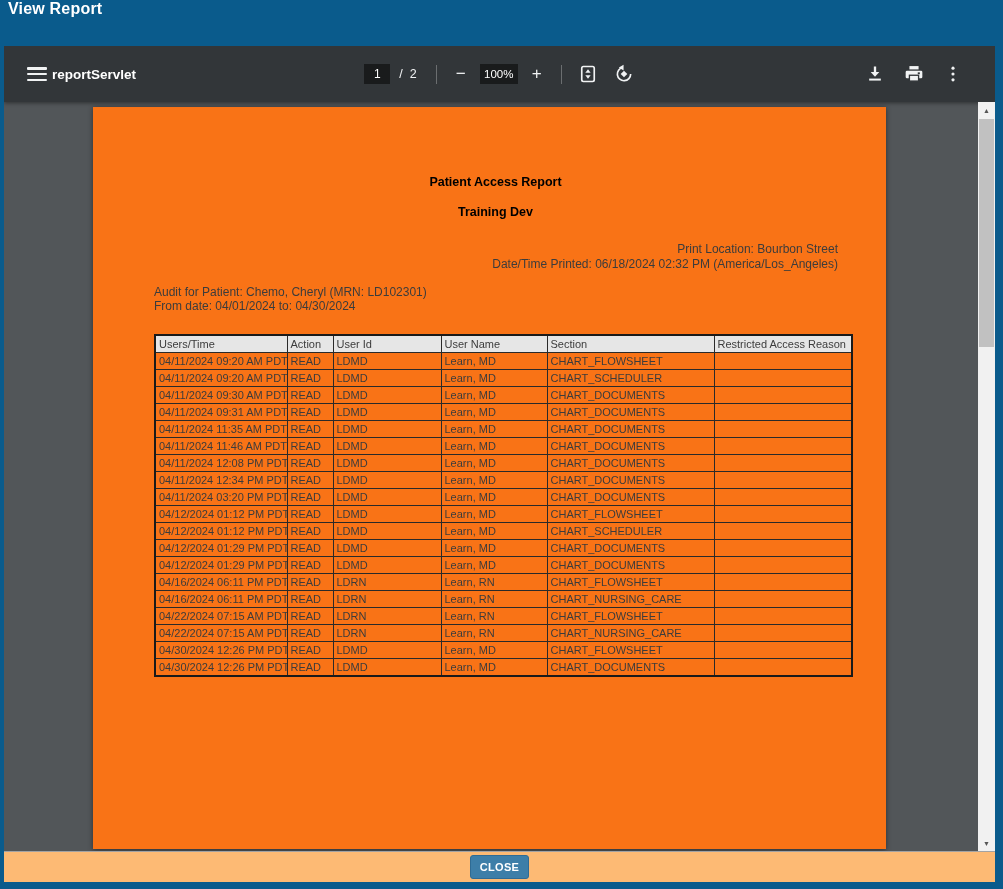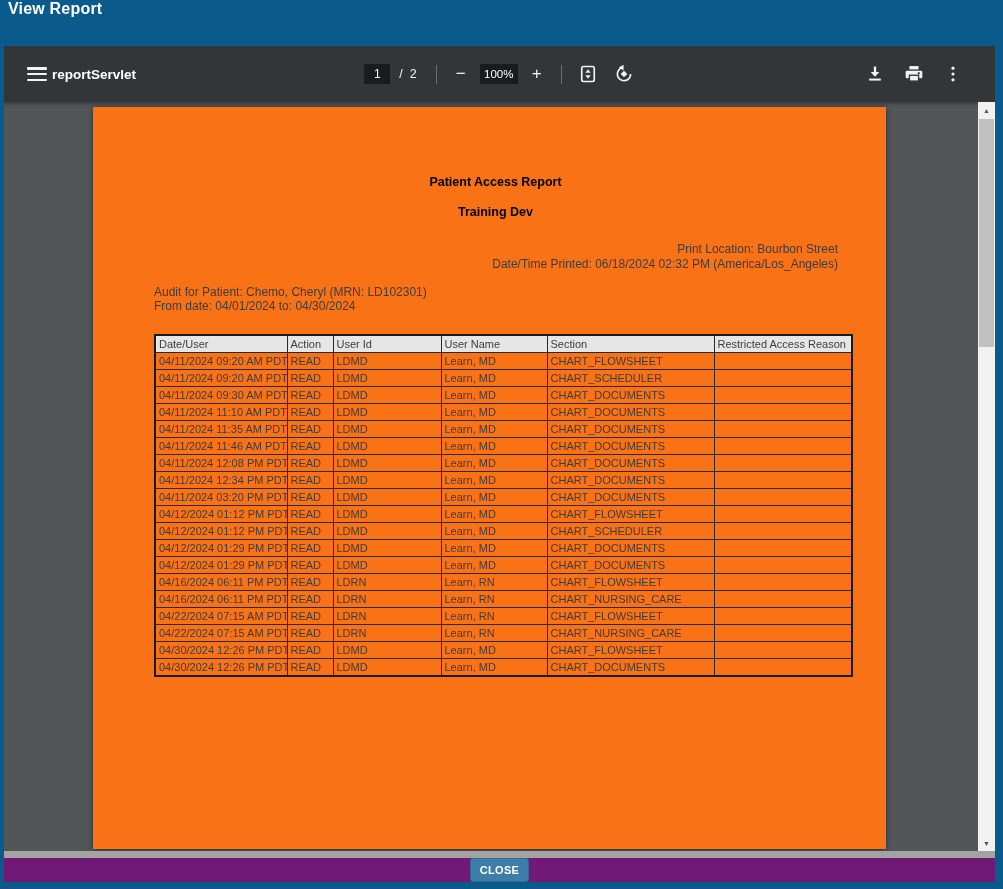--- a/index.html
+++ b/index.html
@@ -45,21 +45,21 @@
   .report-table th { background:#e6e6e6; font-weight:normal; text-align:left; border:1px solid #2a2a2a; padding:1px 3px; height:18px; overflow:hidden; white-space:nowrap; }
   .report-table td { border:1px solid #2a2a2a; padding:0 3px; height:17px; overflow:hidden; white-space:nowrap; }
 
   
   .scrollbar { position:absolute; right:0; top:0; bottom:0; width:17px; background:#f1f1f1; z-index:6; }
   .sb-btn { height:16px; display:flex; align-items:center; justify-content:center; font-size:7px; color:#555; cursor:pointer; }
   .sb-btn-down { position:absolute; bottom:0; left:0; right:0; }
   .sb-thumb { position:absolute; left:1px; right:1px; top:17px; height:228px; background:#c1c1c1; cursor:pointer; }
 
   
-  .footer { position:absolute; left:4px; right:8px; bottom:7px; height:31px; background:#701a75; border-top:7px solid #a3a3a3; display:flex; align-items:center; justify-content:center; }
+  .footer { position:absolute; left:4px; right:8px; bottom:7px; height:31px; background:#fdba74; border-top:1px solid #a3a3a3; display:flex; align-items:center; justify-content:center; }
   .close-btn { background:#3d7ea8; color:#ffffff; border:1px solid #2f6b94; border-radius:3px; font-family:"Liberation Sans", sans-serif; font-size:11px; font-weight:bold; padding:5px 9px; letter-spacing:.3px; cursor:pointer; }
 
   svg .ic { fill:#f1f3f4; }
   svg .ic-s { fill:none; stroke:#f1f3f4; stroke-width:2; }
 </style>
 </head>
 <body>
 
 <div class="window">
 
@@ -148,21 +148,21 @@
           <colgroup>
             <col style="width:132px">
               <col style="width:46px">
               <col style="width:108px">
             <col style="width:106px">
               <col style="width:167px">
               <col style="width:138px">
           </colgroup>
           <thead>
               <tr>
-                <th>Date/User</th>
+                <th>Users/Time</th>
                 <th>Action</th>
                 <th>User Id</th>
                 <th>User Name</th>
                 <th>Section</th>
                 <th>Restricted Access Reason</th>
               </tr>
             </thead>
           <tbody>
               <tr>
                 <td>04/11/2024 09:20 AM PDT</td>
@@ -182,21 +182,21 @@
               </tr>
               <tr>
                 <td>04/11/2024 09:30 AM PDT</td>
                 <td>READ</td>
                 <td>LDMD</td>
                 <td>Learn, MD</td>
                 <td>CHART_DOCUMENTS</td>
                 <td></td>
               </tr>
               <tr>
-                <td>04/11/2024 11:10 AM PDT</td>
+                <td>04/11/2024 09:31 AM PDT</td>
                 <td>READ</td>
                 <td>LDMD</td>
                 <td>Learn, MD</td>
                 <td>CHART_DOCUMENTS</td>
                 <td></td>
               </tr>
               <tr>
                 <td>04/11/2024 11:35 AM PDT</td>
                 <td>READ</td>
                 <td>LDMD</td>

